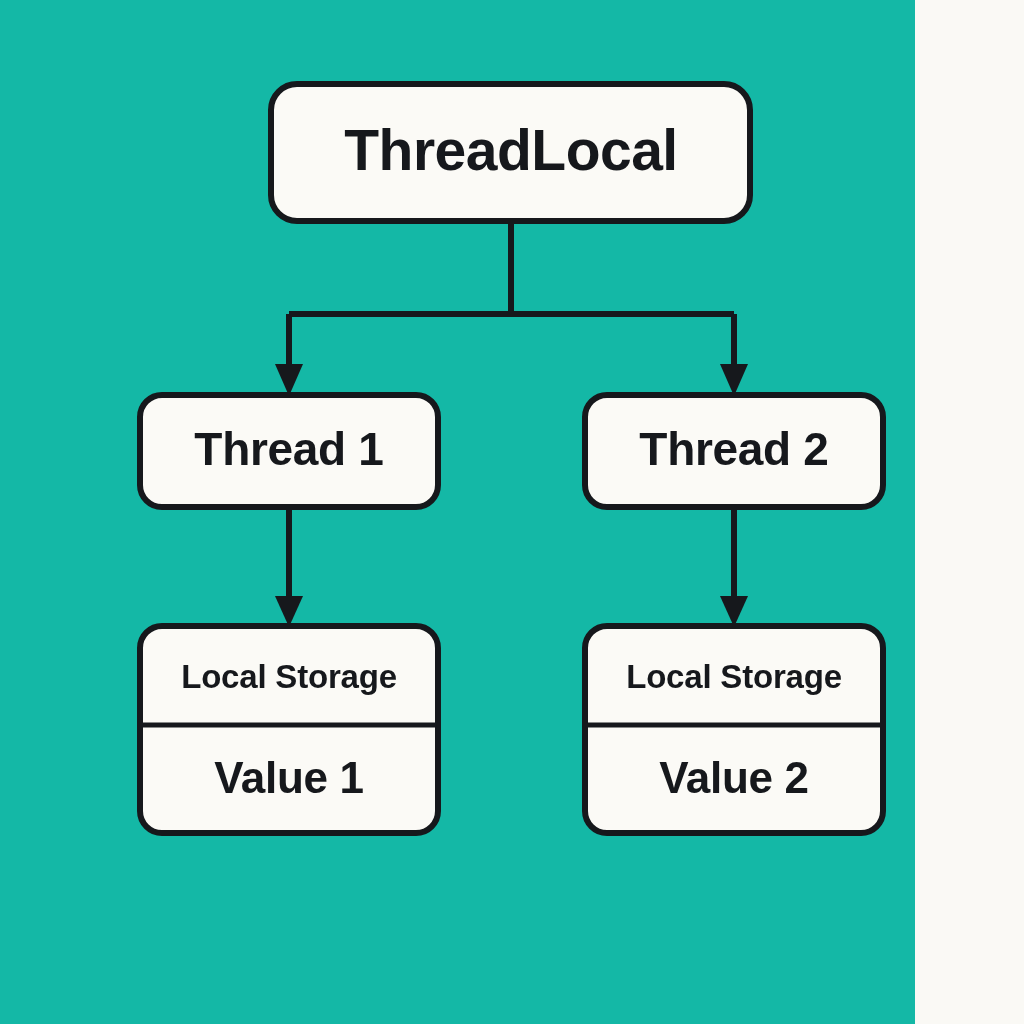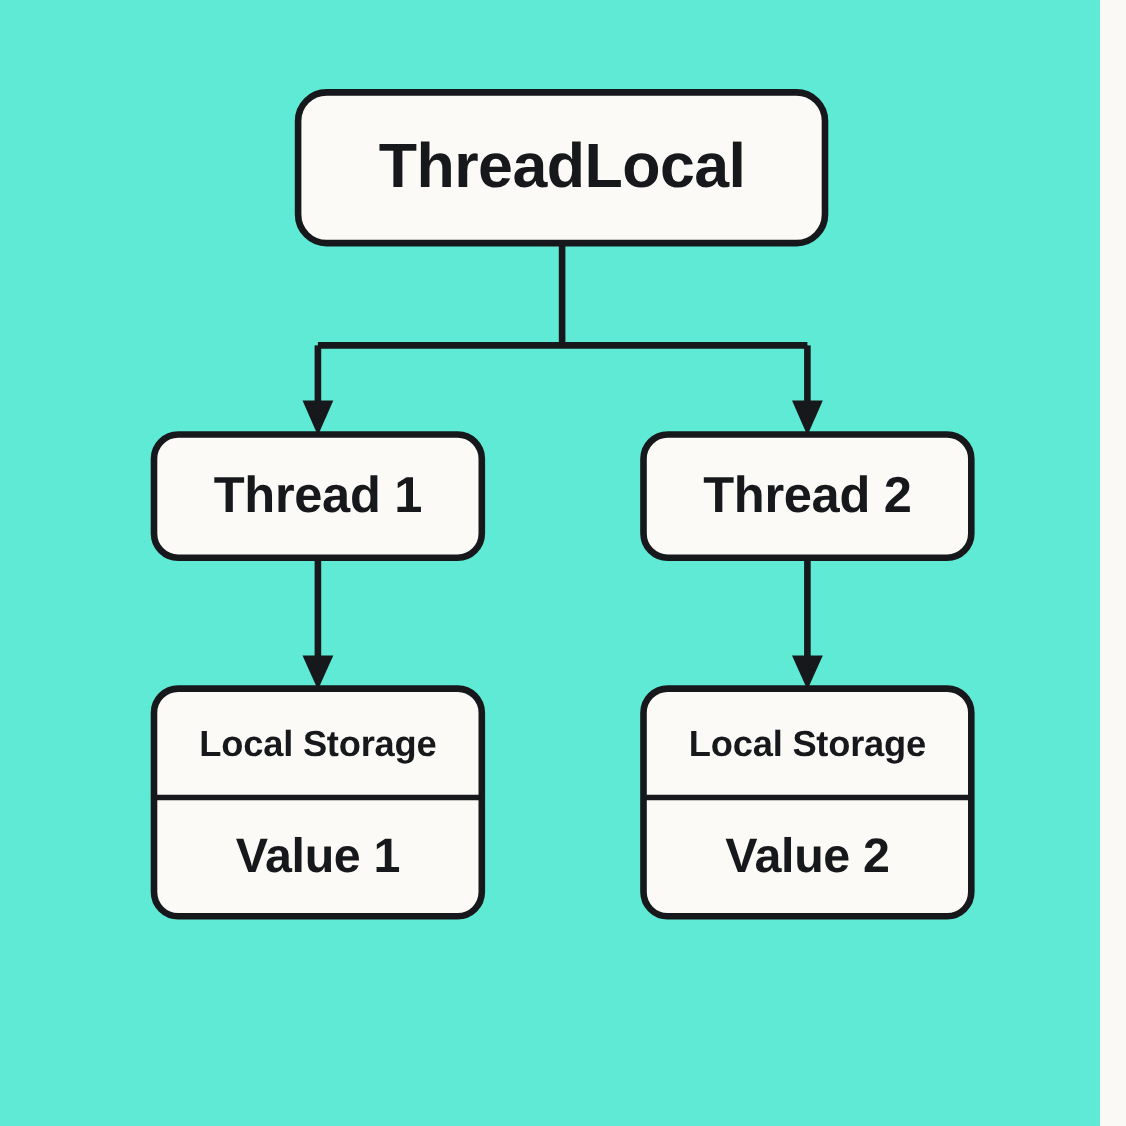--- a/index.html
+++ b/index.html
@@ -2,23 +2,23 @@
 <html><head>
 <meta charset="utf-8">
 <style>
   html, body {
     margin: 0;
     padding: 0;
     background: #FAF9F5;
   }
   #canvas {
     position: relative;
-    width: 1000px;
+    width: 915px;
     height: 1024px;
-    background: #5eead4;
+    background: #14b8a6;
     overflow: hidden;
     font-family: "Liberation Sans", sans-serif;
   }
   #diagram-svg {
     position: absolute;
     top: 0;
     left: 0;
     width: 1024px;
     height: 1024px;
   }

